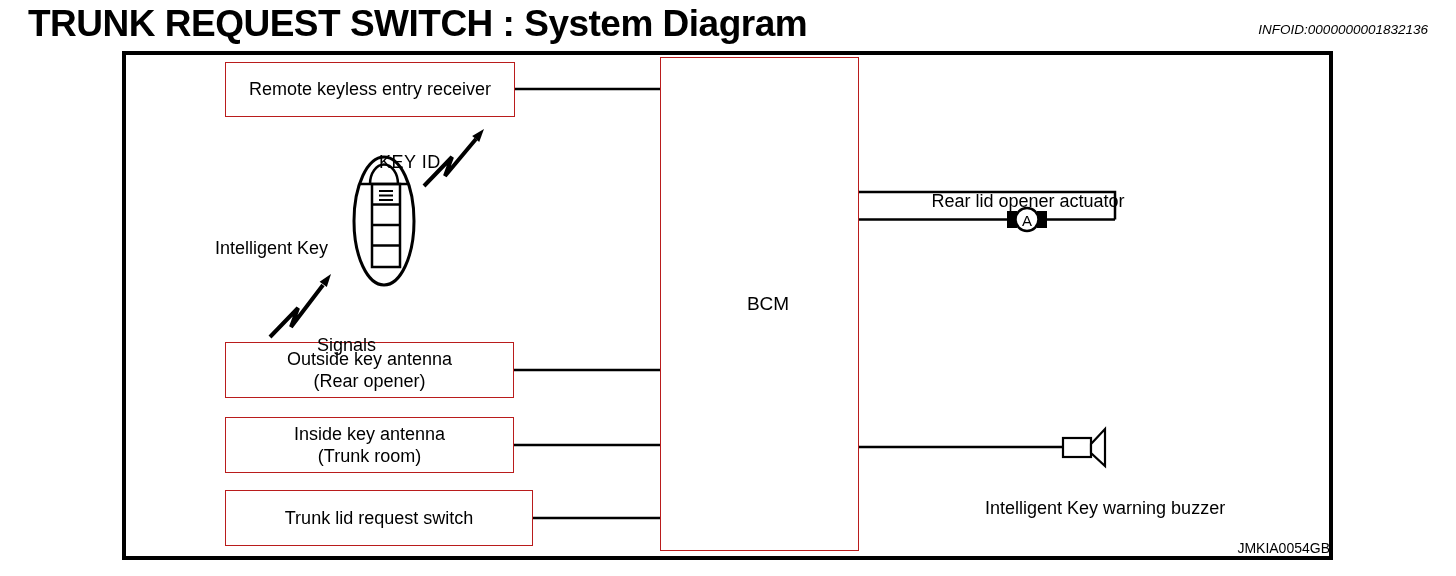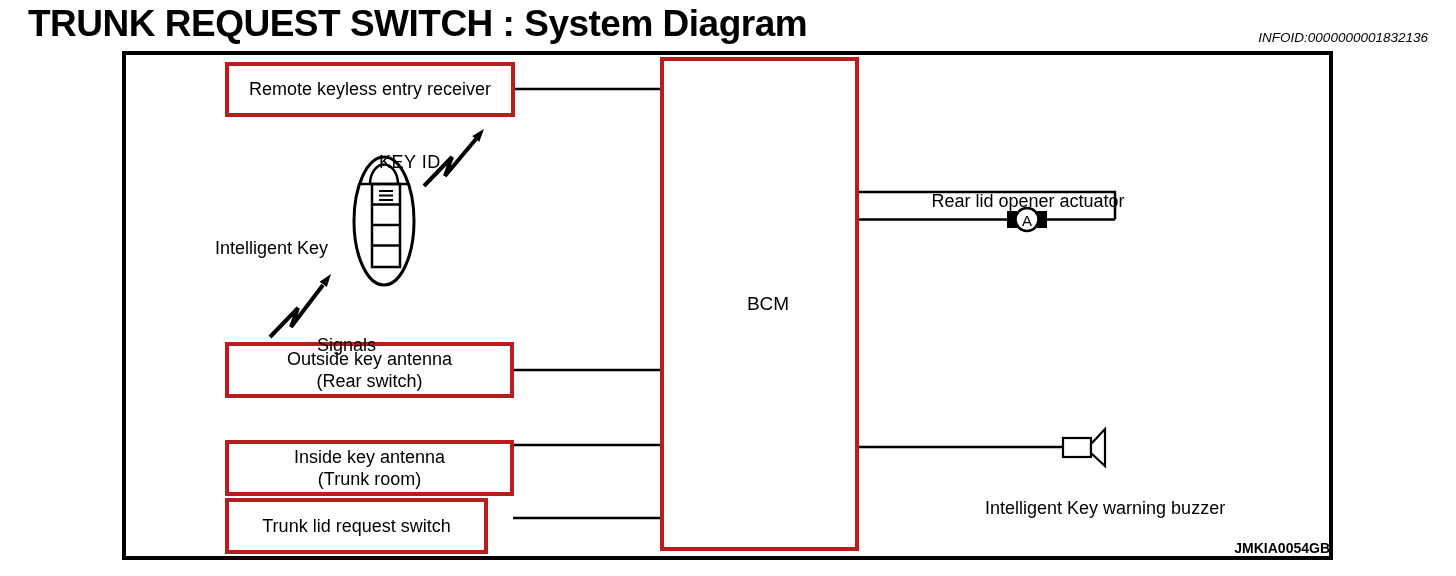--- a/index.html
+++ b/index.html
@@ -7,43 +7,42 @@
     position:relative;width:1456px;height:576px;overflow:hidden;
     font-family:"Liberation Sans", sans-serif;color:#000;
   }
   .page-title{
     position:absolute;left:28px;top:3px;font-size:37px;font-weight:bold;
     letter-spacing:-0.5px;white-space:nowrap;
   }
   .infoid{
     position:absolute;right:28px;top:22px;font-size:13.5px;font-style:italic;
     white-space:nowrap;
-    margin-top:8px;
   }
   .frame{
     position:absolute;left:122px;top:51px;width:1211px;height:509px;
     border:4px solid #000;box-sizing:border-box;background:#fff;
   }
   .dbox{
-    position:absolute;border:4px solid #b91c1c;background:#fff;box-sizing:border-box;
+    position:absolute;border:1px solid #b91c1c;background:#fff;box-sizing:border-box;
     display:flex;flex-direction:column;align-items:center;justify-content:center;
     font-size:18px;line-height:1.25;text-align:center;white-space:nowrap;
   }
   #box-receiver{left:225px;top:62px;width:290px;height:55px;}
   #box-outside  {left:225px;top:342px;width:289px;height:56px;}
-  #box-inside   {left:225px;top:440px;width:289px;height:56px;}
-  #box-switch   {left:225px;top:490px;width:263px;height:56px;margin-top:8px;}
+  #box-inside   {left:225px;top:417px;width:289px;height:56px;}
+  #box-switch   {left:225px;top:490px;width:308px;height:56px;}
   #box-bcm      {left:660px;top:57px;width:199px;height:494px;font-size:19px;padding-left:17px;}
   .lbl{position:absolute;font-size:18px;white-space:nowrap;margin-top:26px;}
   #lbl-keyid{left:379px;top:126px;letter-spacing:0.5px;}
   #lbl-intelligent{left:215px;top:212px;}
   #lbl-signals{left:317px;top:309px;}
   #lbl-actuator{left:903px;top:165px;width:250px;text-align:center;}
   #lbl-buzzer{left:985px;top:472px;width:280px;text-align:left;}
-  #lbl-figcode{position:absolute;right:126px;top:540px;font-size:14px;font-weight:bold;}
+  #lbl-figcode{position:absolute;right:126px;top:540px;font-size:14px;font-weight:normal;}
   svg.overlay{position:absolute;left:0;top:0;pointer-events:none;}
 </style>
 </head>
 <body>
 
 <div class="page-title">TRUNK REQUEST SWITCH : System Diagram</div>
 <div class="infoid">INFOID:0000000001832136</div>
 
 <div class="frame"></div>
 
@@ -93,21 +92,21 @@
     <rect x="1063" y="438" width="28" height="19"></rect>
     <polygon points="1091,444 1105,429 1105,466 1091,453"></polygon>
   </g>
 </svg>
 
 <div class="dbox" id="box-receiver">
   <span>Remote keyless entry receiver</span>
 </div>
 <div class="dbox" id="box-outside">
   <span>Outside key antenna</span>
-  <span>(Rear switch)</span>
+  <span>(Rear opener)</span>
 </div>
 <div class="dbox" id="box-inside">
   <span>Inside key antenna</span>
   <span>(Trunk room)</span>
 </div>
 <div class="dbox" id="box-switch">
   <span>Trunk lid request switch</span>
 </div>
 <div class="dbox" id="box-bcm">
   <span>BCM</span>

